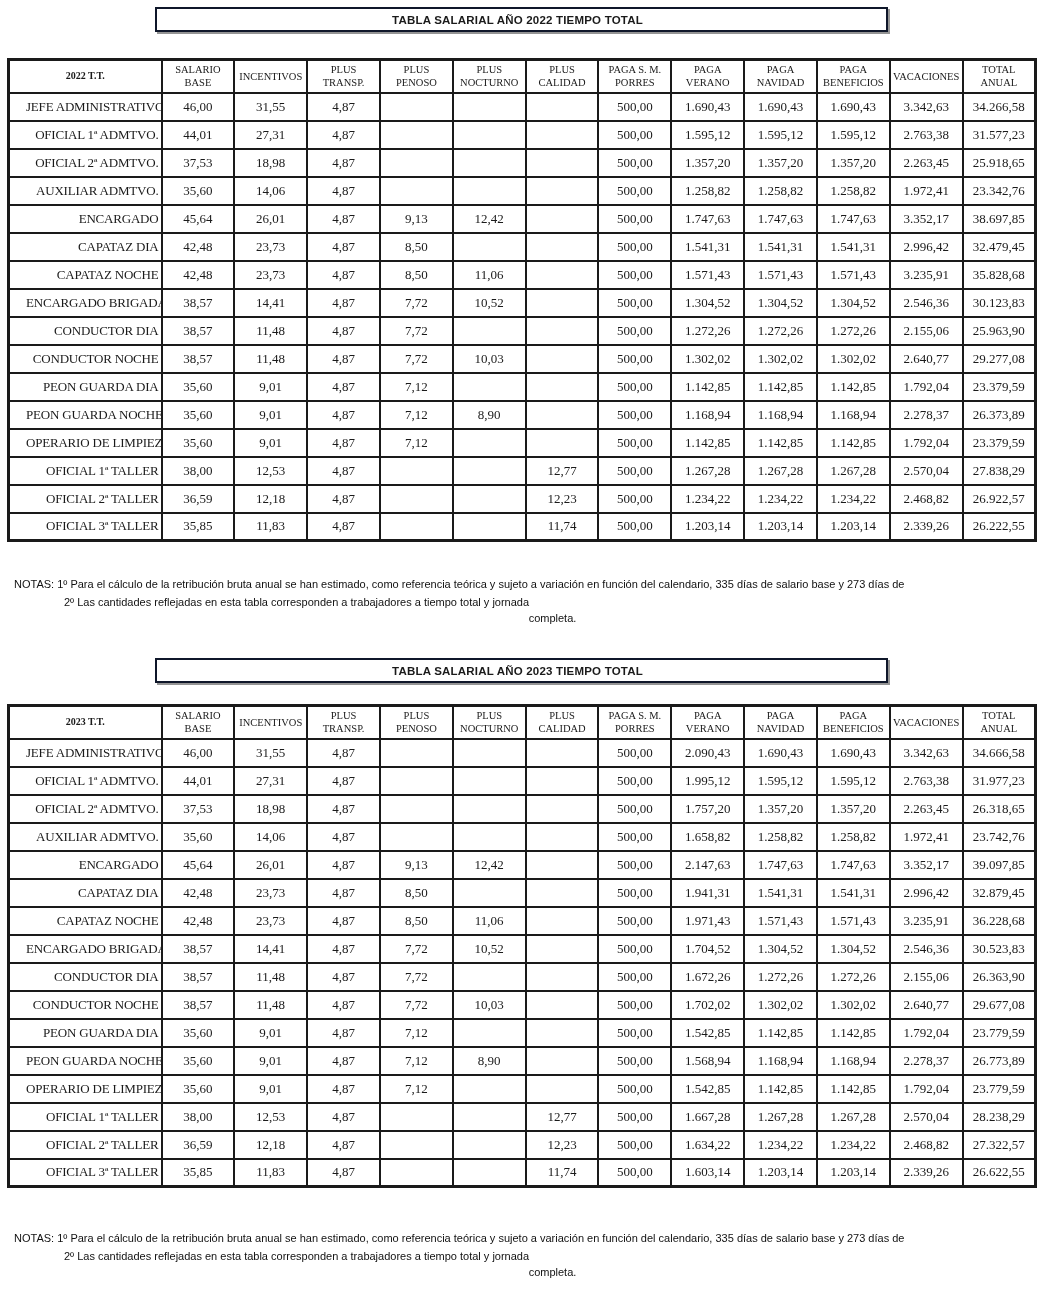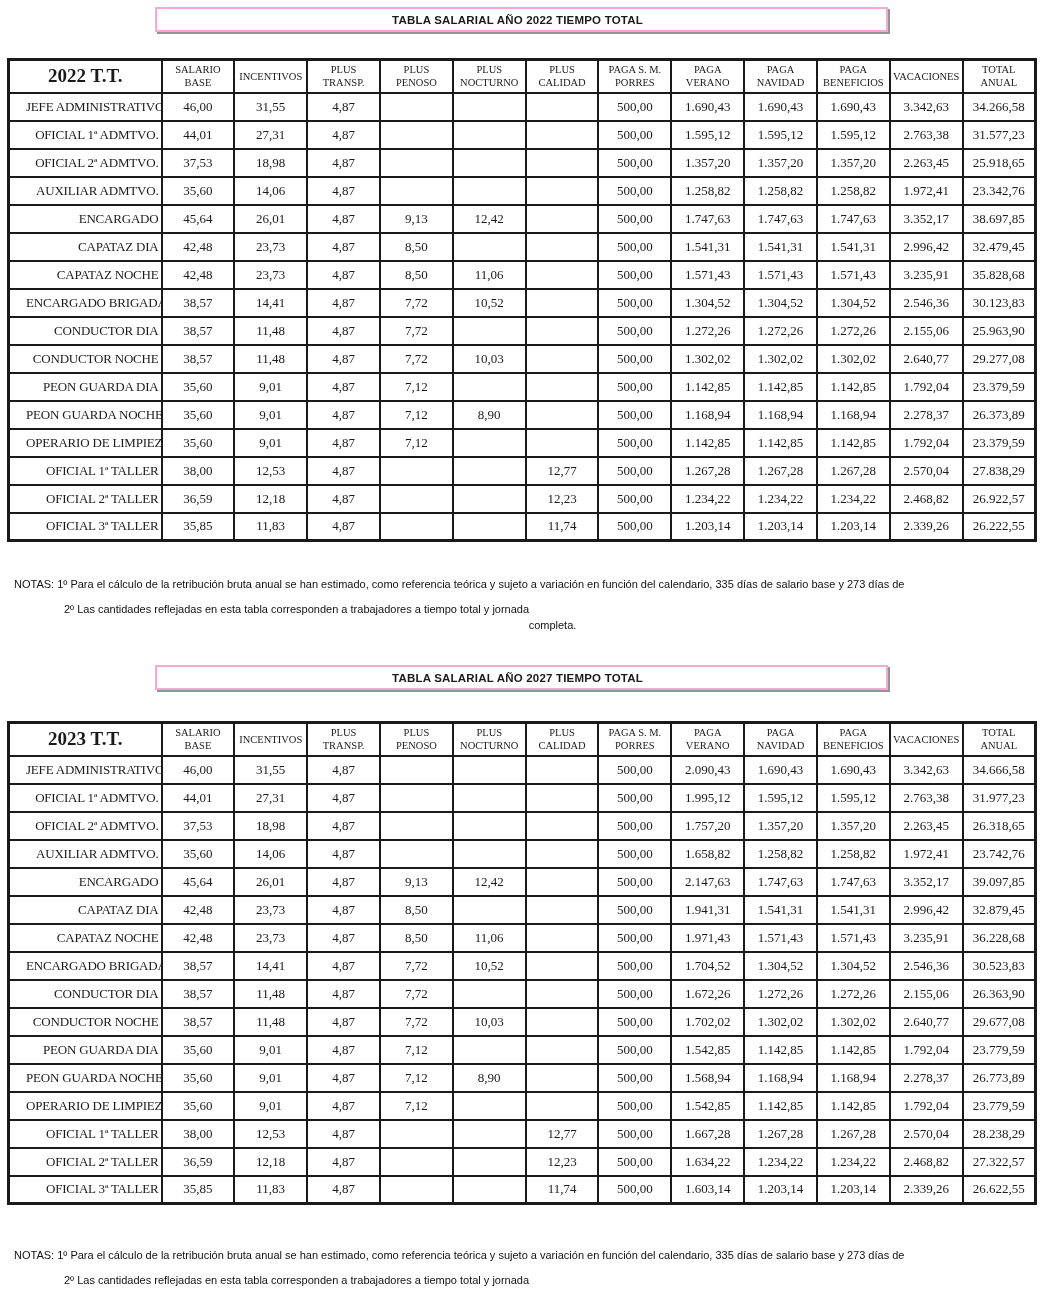--- a/index.html
+++ b/index.html
@@ -6,56 +6,56 @@
   html, body {
     width: 1043px; height: 1289px;
     background: #ffffff;
     font-family: "Liberation Serif", serif;
     color: #1a1a1a;
     overflow: hidden;
   }
   .title-box {
     width: 733px;
     margin: 0 auto;
-    border: 2px solid #f9a8d4;
+    border: 2px solid #0f172a;
     box-shadow: 2px 2px 0 rgba(60,60,60,0.55);
     text-align: center;
     padding: 5px 8px 4px 0;
     font-family: "Liberation Sans", sans-serif;
     font-weight: bold;
     font-size: 11.5px;
     letter-spacing: 0.2px;
   }
   .title-box.first { margin-top: 7px; }
   .title-box.second { margin-top: 34px; }
   table.salary {
     border-collapse: collapse;
     table-layout: fixed;
     width: 1030px;
     margin: 26px 6px 0 7px;
   }
-  table.salary.second { margin-top: 31px; }
+  table.salary.second { margin-top: 21px; }
   table.salary th, table.salary td {
     border: 2px solid #1a1a1a;
     text-align: center;
     vertical-align: middle;
     overflow: hidden;
   }
   table.salary { border: 3px solid #1a1a1a; }
   table.salary th {
     font-size: 10.5px;
     font-weight: normal;
     white-space: pre-line;
     line-height: 1.25;
     height: 33px;
     padding: 1px 1px;
   }
   table.salary th.corner {
     font-weight: bold;
-    font-size: 19px;
+    font-size: 10px;
     font-family: Liberation Serif, serif;
   }
   table.salary td {
     font-size: 13px;
     height: 28px;
     padding: 0 2px;
     white-space: nowrap;
   }
   table.salary td.rowlabel {
     text-align: right;
@@ -65,21 +65,21 @@
   }
   col.c-label { width: 153px; }
   .notes {
     font-family: "Liberation Sans", sans-serif;
     font-size: 11px;
     color: #111;
   }
   .notes.first { margin-top: 36px; }
   .notes.second { margin-top: 44px; }
   .notes .n1 { margin-left: 14px; white-space: nowrap; }
-  .notes .n2 { margin-left: 64px; margin-top: 13px; }
+  .notes .n2 { margin-left: 64px; margin-top: 6px; }
   .notes .n3 { margin-left: 62px; margin-top: 4px; text-align: center; }
 </style>
 </head>
 <body>
 
 <div class="title-box first">TABLA SALARIAL AÑO 2022 TIEMPO TOTAL</div>
 
 <table class="salary first">
   <colgroup>
     <col class="c-label">
@@ -366,21 +366,21 @@
       </tr>
     </tbody>
   </table>
 
 <div class="notes first">
   <div class="n1">NOTAS: 1º Para el cálculo de la retribución bruta anual se han estimado, como referencia teórica y sujeto a variación en función del calendario, 335 días de salario base y 273 días de</div>
   <div class="n2">2º Las cantidades reflejadas en esta tabla corresponden a trabajadores a tiempo total y jornada</div>
   <div class="n3">completa.</div>
 </div>
 
-<div class="title-box second">TABLA SALARIAL AÑO 2027 TIEMPO TOTAL</div>
+<div class="title-box second">TABLA SALARIAL AÑO 2023 TIEMPO TOTAL</div>
 
 <table class="salary second">
   <colgroup>
     <col class="c-label">
     <col>
       <col>
       <col>
       <col>
       <col>
       <col>

